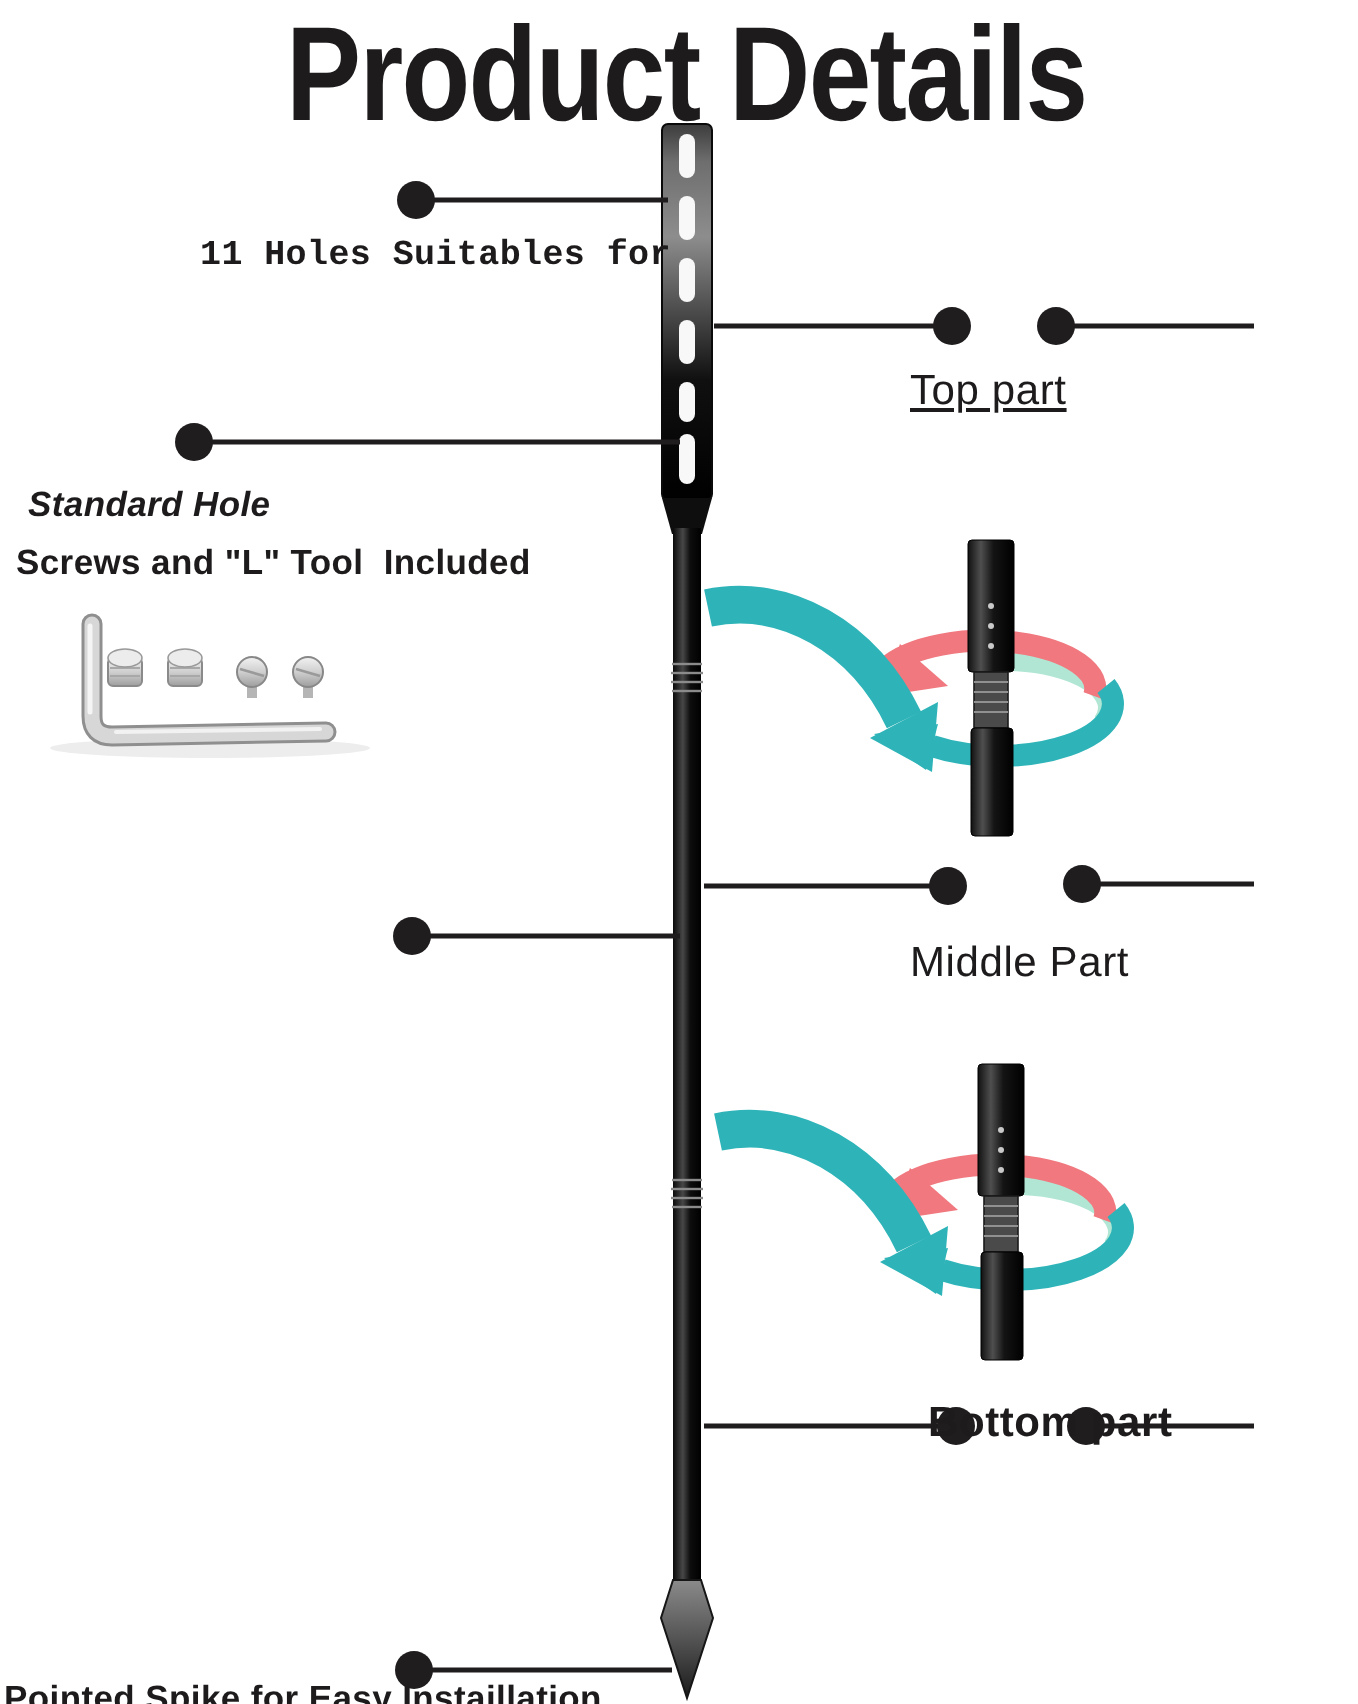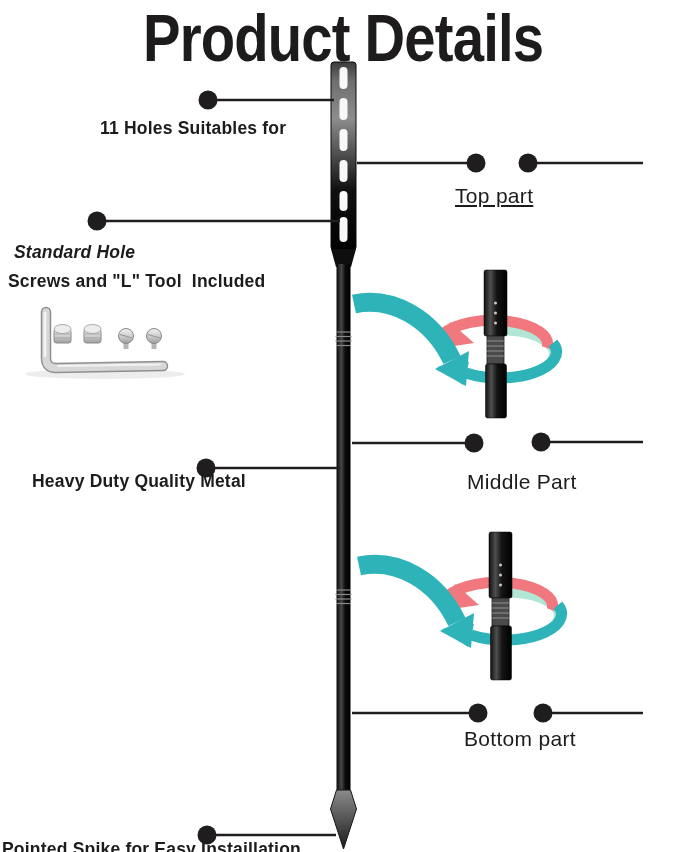--- a/index.html
+++ b/index.html
@@ -1,36 +1,36 @@
 <!DOCTYPE html>
 <html style="--arrow-teal: #2eb4b8; --arrow-pink: #f0787e; --arrow-mint: #b2e6d4; --text: #1d1b1c; --metal-black: #0c0c0c; --hardware-silver: #d9d9d9;"><head>
 <meta charset="utf-8">
 <style>
   html,body{margin:0;padding:0;background:#ffffff;}
   .canvas{
     position:relative;width:627px;height:852px;background:#ffffff;overflow:hidden;
-    font-family:"Liberation Sans","DejaVu Sans",sans-serif;color:var(--text,#1d1b1c);padding-left:16px;
+    font-family:"Liberation Sans","DejaVu Sans",sans-serif;color:var(--text,#1d1b1c);
   }
   .gfx{position:absolute;left:0;top:0;width:679px;height:852px;}
   .txt{position:absolute;white-space:pre;line-height:1.1;}
   .title{
     left:143px;top:1px;font-size:67px;font-weight:700;letter-spacing:-1px;
     transform:scaleX(0.84);transform-origin:left top;
   }
   .callout{font-size:17.5px;font-weight:700;letter-spacing:.2px;}
-  .c-holes1{left:100px;top:119px;}
+  .c-holes1{left:100px;top:119px;font-family:Liberation Mono, monospace;}
   .c-holes2{left:100px;top:154px;}
   .c-screws1{left:14px;top:243px;font-style:italic;}
   .c-screws2{left:8px;top:272px;}
   .c-metal{left:32px;top:472px;}
   .c-spike{left:2px;top:840px;}
   .part-label{font-size:21px;font-weight:400;letter-spacing:.3px;}
   .p-top{left:455px;top:184px;text-decoration:underline;}
-  .p-mid{left:455px;top:470px;margin-left:12px;}
-  .p-bot{left:464px;top:727px;}
+  .p-mid{left:455px;top:470px;}
+  .p-bot{left:464px;top:700px;font-weight:bold;}
   .connector line{stroke:#201d1e;stroke-width:2.6;}
   .connector circle{fill:#201d1e;}
 </style>
 </head>
 <body>
 
 <div class="canvas">
 
   <svg class="gfx" viewBox="0 0 679 852" aria-hidden="true">
     <defs>
@@ -232,19 +232,18 @@
     <use href="#assembly" x="5" y="262"></use>
   </svg>
 
   <div class="txt title">Product Details</div>
 
   <div class="txt callout c-holes1">11 Holes Suitables for</div>
 
   <div class="txt callout c-screws1">Standard Hole</div>
   <div class="txt callout c-screws2">Screws and "L" Tool  Included</div>
 
-  <div class="txt callout c-metal">Heavy Duty Quality Metal</div>
   <div class="txt callout c-spike">Pointed Spike for Easy Instaillation</div>
 
   <div class="txt part-label p-top">Top part</div>
   <div class="txt part-label p-mid">Middle Part</div>
   <div class="txt part-label p-bot">Bottom part</div>
 </div>
 
 </body></html>

